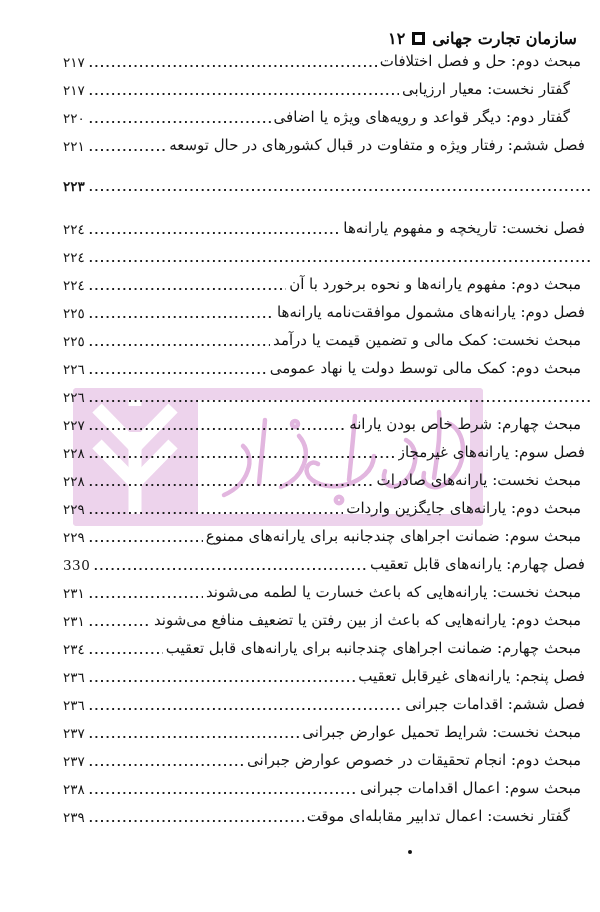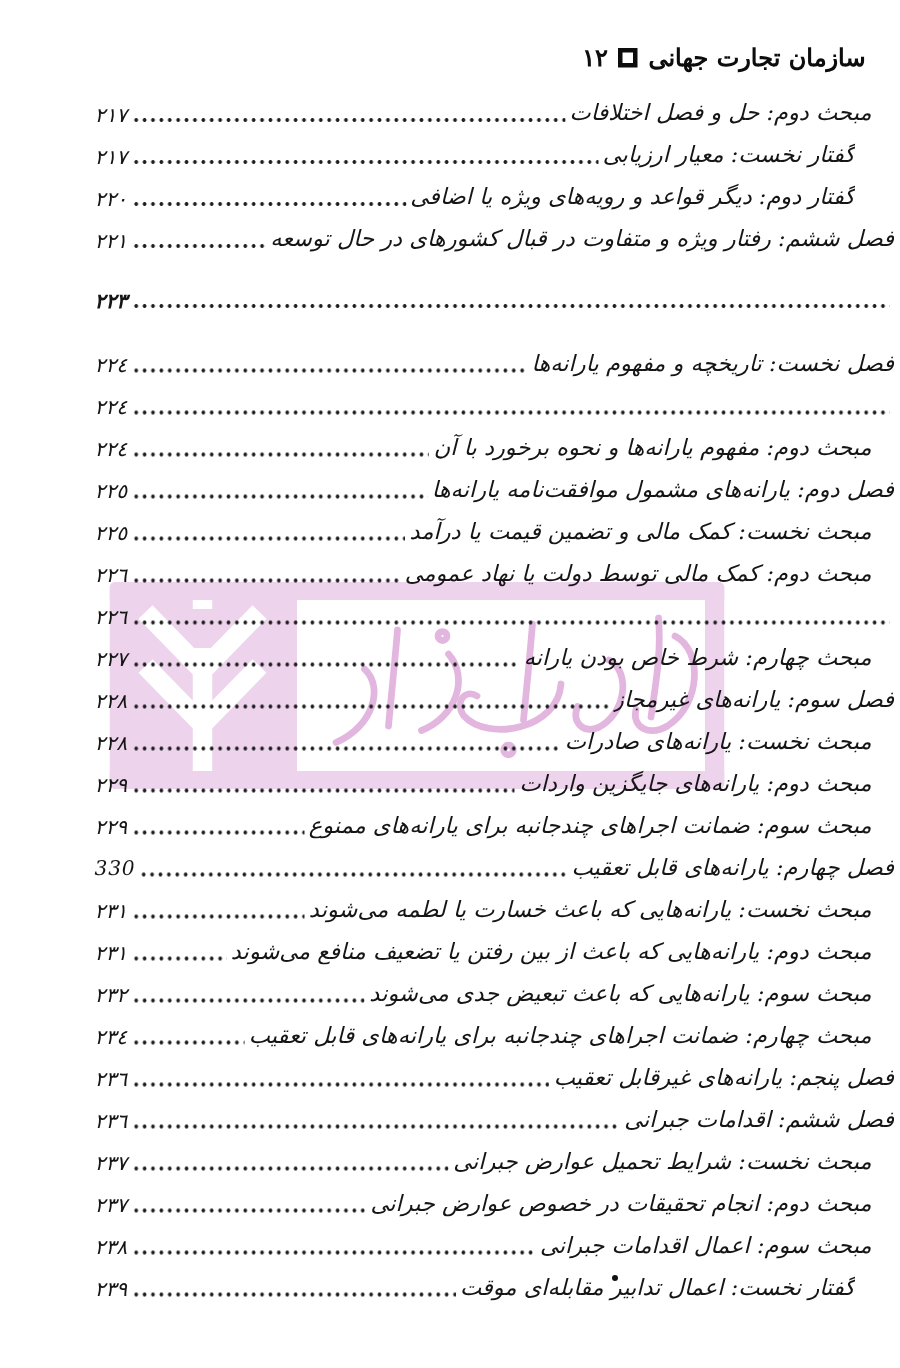--- a/index.html
+++ b/index.html
@@ -26,21 +26,21 @@
     position:absolute;left:73px;top:388px;width:410px;height:138px;
     z-index:0;border-radius:4px;overflow:hidden;
   }
   .wm-band-top{position:absolute;left:0;top:0;width:100%;height:12px;}
   .wm-band-bottom{position:absolute;left:0;bottom:0;width:100%;height:12px;}
   .wm-band-right{position:absolute;right:0;top:0;width:13px;height:100%;}
   .wm-tile{position:absolute;left:0;top:0;width:125px;height:100%;}
   .wm-script{position:absolute;left:130px;top:10px;width:270px;height:116px;}
   
   .toc{
-    position:absolute;left:63px;top:61px;width:533px;z-index:1;font-style:italic;
+    position:absolute;left:63px;top:47px;width:533px;z-index:1;
   }
   .toc-row{
     display:flex;flex-direction:row;align-items:center;
     height:28px;font-size:15px;
   }
   .toc-row .pg{
     flex:0 0 auto;direction:ltr;font-size:13.5px;letter-spacing:.5px;
     transform:translateY(1px);
   }
   .toc-row .leader{
@@ -49,21 +49,21 @@
     background-size:5.6px 4px;background-repeat:repeat-x;
     background-position:left bottom 7px;
   }
   .toc-row .title{
     flex:0 0 auto;direction:rtl;unicode-bidi:embed;white-space:nowrap;
     max-width:470px;overflow:hidden;
   }
   .lvl-bakhsh{font-weight:bold;font-size:16px;margin-top:12px;}
   .lvl-bakhsh .title{margin-right:1px;}
   .lvl-bakhsh + .toc-row{margin-top:15px;}
-  .lvl-fasl  .title{}
+  .lvl-fasl  .title{margin-right:11px;}
   .lvl-mabhas .title{margin-right:15px;}
   .lvl-goftar .title{margin-right:26px;}
   
   .ink-dot{
     position:absolute;left:408px;top:850px;width:4px;height:4px;
     border-radius:50%;background:#111;z-index:1;
   }
 </style>
 </head>
 <body>
@@ -198,25 +198,20 @@
     <span class="pg">٢٣١</span>
     <span class="leader"></span>
     <span class="title">مبحث نخست: یارانه‌هایی که باعث خسارت یا لطمه می‌شوند</span>
   </div>
     <div class="toc-row lvl-mabhas">
     <span class="pg">٢٣١</span>
     <span class="leader"></span>
     <span class="title">مبحث دوم: یارانه‌هایی که باعث از بین رفتن یا تضعیف منافع می‌شوند</span>
   </div>
     <div class="toc-row lvl-mabhas">
-    <span class="pg">٢٣٢</span>
-    <span class="leader"></span>
-    <span class="title">مبحث سوم: یارانه‌هایی که باعث تبعیض جدی می‌شوند</span>
-  </div>
-    <div class="toc-row lvl-mabhas">
     <span class="pg">٢٣٤</span>
     <span class="leader"></span>
     <span class="title">مبحث چهارم: ضمانت اجراهای چندجانبه برای یارانه‌های قابل تعقیب</span>
   </div>
     <div class="toc-row lvl-fasl">
     <span class="pg">٢٣٦</span>
     <span class="leader"></span>
     <span class="title">فصل پنجم: یارانه‌های غیرقابل تعقیب</span>
   </div>
     <div class="toc-row lvl-fasl">

